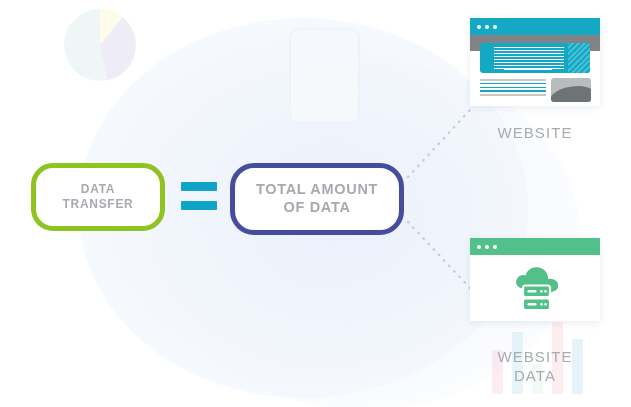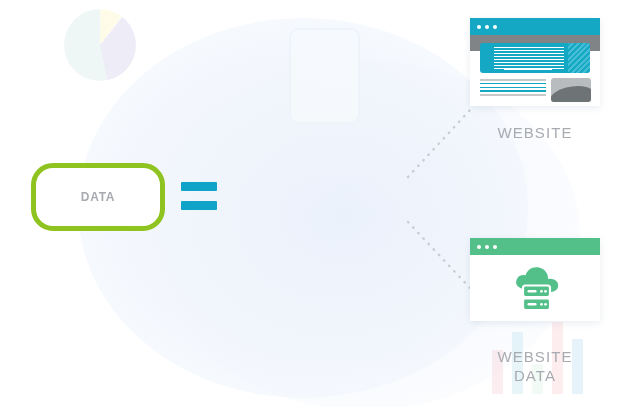--- a/index.html
+++ b/index.html
@@ -289,28 +289,35 @@
   </div>
 
   <svg class="connector" style="left:0;top:0;" width="631" height="407">
     <line x1="408" y1="177" x2="470" y2="110" stroke="#c9ccd4" stroke-width="2.4" stroke-linecap="round" stroke-dasharray="0.5 7"></line>
     <line x1="408" y1="222" x2="470" y2="288" stroke="#c9ccd4" stroke-width="2.4" stroke-linecap="round" stroke-dasharray="0.5 7"></line>
   </svg>
 
   <div class="pill pill-green">
     <div class="pill-label">
       <div>DATA</div>
+      <div>TRANSFER</div>
     </div>
   </div>
 
   <div class="equals">
     <span></span>
     <span></span>
   </div>
 
+  <div class="pill pill-blue">
+    <div class="pill-label">
+      <div>TOTAL AMOUNT</div>
+      <div>OF DATA</div>
+    </div>
+  </div>
 
   <div class="card card-website">
     <div class="browser-bar teal">
       <div class="dot"></div>
       <div class="dot"></div>
       <div class="dot"></div>
     </div>
     <div class="wc-grayband"></div>
     <div class="wc-hero">
       <div class="wc-hero-stripes"></div>

